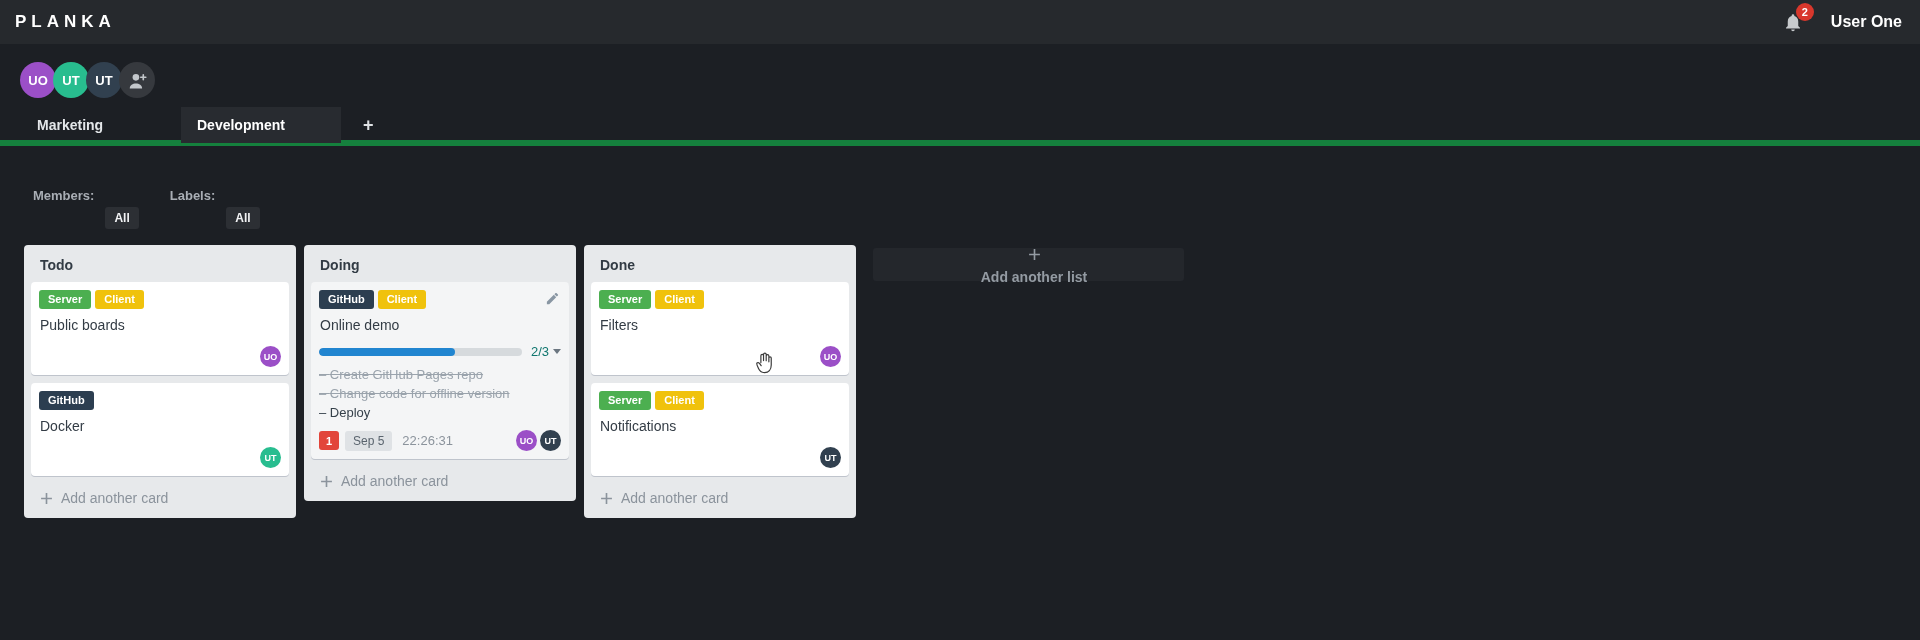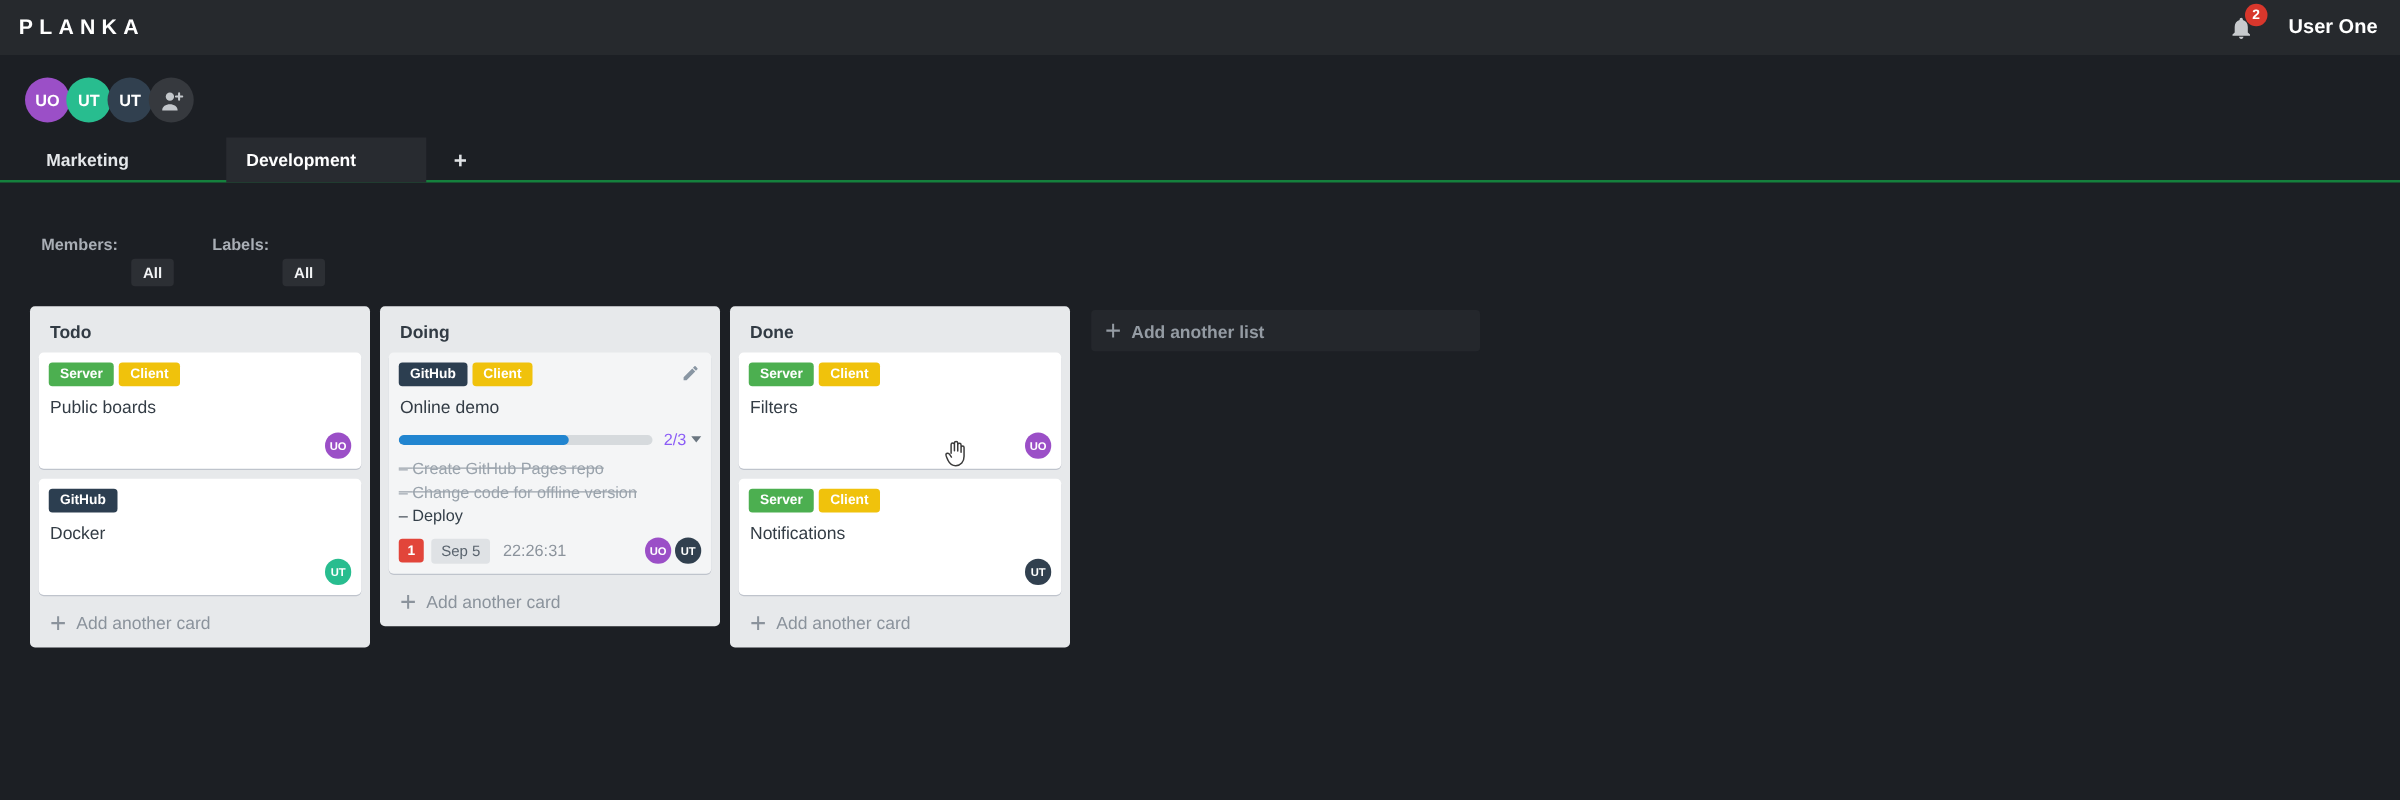--- a/index.html
+++ b/index.html
@@ -16,21 +16,21 @@
 
   
   .project-header { display:flex; align-items:center; gap:18px; padding:10px 20px 0; height:62px; }
   .project-title { margin:0; color:#ffffff; font-size:34px; line-height:48px; font-weight:bold; letter-spacing:.5px; }
   .avatars { display:flex; align-items:center; }
   .avatar36 { width:36px; height:36px; border-radius:50%; color:#fff; font-size:13px; font-weight:bold; display:flex; align-items:center; justify-content:center; margin-left:-3px; }
   .avatars > :first-child { margin-left:0; }
   .add-member-btn { width:36px; height:36px; border-radius:50%; background:#36393e; border:none; display:flex; align-items:center; justify-content:center; margin-left:-3px; cursor:pointer; }
 
   
-  .tabs { display:flex; align-items:flex-start; height:36px; margin-top:4px; border-bottom:2px solid #15803d; }
+  .tabs { display:flex; align-items:center; height:36px; margin-top:4px; border-bottom:6px solid #15803d; }
   .tab { width:160px; line-height:36px; padding-left:16px; color:#e4e7ea; font-size:14px; font-weight:bold; cursor:pointer; }
   .tab:first-child { margin-left:21px; }
   .tab.active { background:#282b30; color:#ffffff; }
   .tab-add { background:none; border:none; color:#dfe2e5; font-size:18px; font-weight:bold; line-height:36px; margin-left:16px; cursor:pointer; padding:0 6px; }
 
   
   .filters { display:flex; align-items:center; padding:15px 0 0 33px; color:#a9aeb5; font-size:13px; font-weight:bold; }
   .filter-chip { background:#2c2f34; color:#f2f3f5; font-size:12px; font-weight:bold; padding:4px 9px; border-radius:3px; margin-left:11px; cursor:pointer;margin-top:46px; }
   .filter-label.second { margin-left:31px; }
 
@@ -45,33 +45,33 @@
   .card-title { font-size:14px; color:#333c45; line-height:18px; padding:0 1px; }
   .card-members { display:flex; justify-content:flex-end; gap:3px; margin-top:12px; }
   .avatar20 { width:21px; height:21px; border-radius:50%; color:#fff; font-size:9px; font-weight:bold; display:flex; align-items:center; justify-content:center; }
   .add-card { display:flex; align-items:center; gap:8px; color:#8b939c; font-size:14px; padding:6px 9px 5px; cursor:pointer; }
 
   
   .edit-btn { position:absolute; top:9px; right:9px; background:none; border:none; padding:0; cursor:pointer; line-height:0; }
   .progress-row { display:flex; align-items:center; margin:10px 0 7px; }
   .progress-track { flex:1; height:8px; border-radius:4px; background:#d6dadd; overflow:hidden; }
   .progress-fill { height:100%; border-radius:4px; }
-  .progress-frac { margin-left:9px; font-size:13px; color:#8b5cf6; display:flex; align-items:center; gap:4px; cursor:pointer; }
+  .progress-frac { margin-left:9px; font-size:13px; color:#0f766e; display:flex; align-items:center; gap:4px; cursor:pointer; }
   .caret-down { width:0; height:0; border-left:4px solid transparent; border-right:4px solid transparent; border-top:5px solid #6b7680; }
   .tasks { margin-bottom:2px; }
   .task { font-size:13px; color:#35404a; line-height:17px; margin:2px 0; }
   .task::before { content:"– "; }
   .task.completed { color:#9aa3ac; text-decoration:line-through; }
   .card-footer { display:flex; align-items:center; gap:6px; margin-top:9px; }
   .notif-count { background:#e2453a; color:#fff; font-size:11px; font-weight:bold; min-width:20px; height:19px; border-radius:3px; display:flex; align-items:center; justify-content:center; }
   .due-badge { background:#dfe2e5; color:#5a646e; font-size:12px; padding:3px 8px; border-radius:3px; cursor:pointer; }
   .timer { font-size:13px; color:#8b939c; margin-left:4px; cursor:pointer; }
   .footer-members { margin-left:auto; display:flex; gap:3px; }
 
-  .add-list { width:311px; height:33px; margin-left:9px; margin-top:3px; background:#24272c; border:none; border-radius:3px; display:flex; align-items:center; gap:8px; padding:0 0 0 11px; color:#949ba3; font-size:14px; font-weight:bold; cursor:pointer; }
+  .add-list { width:311px; height:33px; margin-left:9px; margin-top:3px; background:#24272c; border:none; border-radius:3px; display:flex; align-items:center; gap:8px; padding:0 0 0 11px; color:#949ba3; font-size:14px; font-weight:bold; cursor:pointer;flex-direction:column; }
 
   .plus-icon { flex:0 0 auto; }
 
   
   .hand-cursor { position:absolute; left:753px; top:351px; pointer-events:none; }
 </style>
 </head>
 <body>
 
 <header class="topbar">

